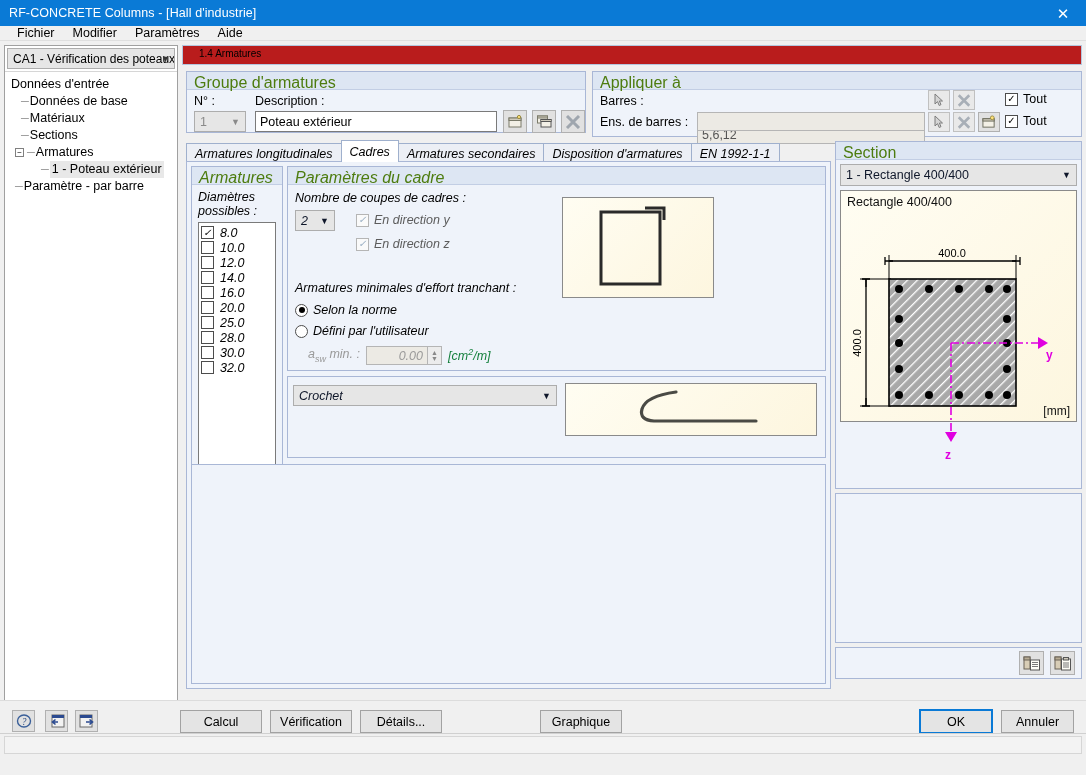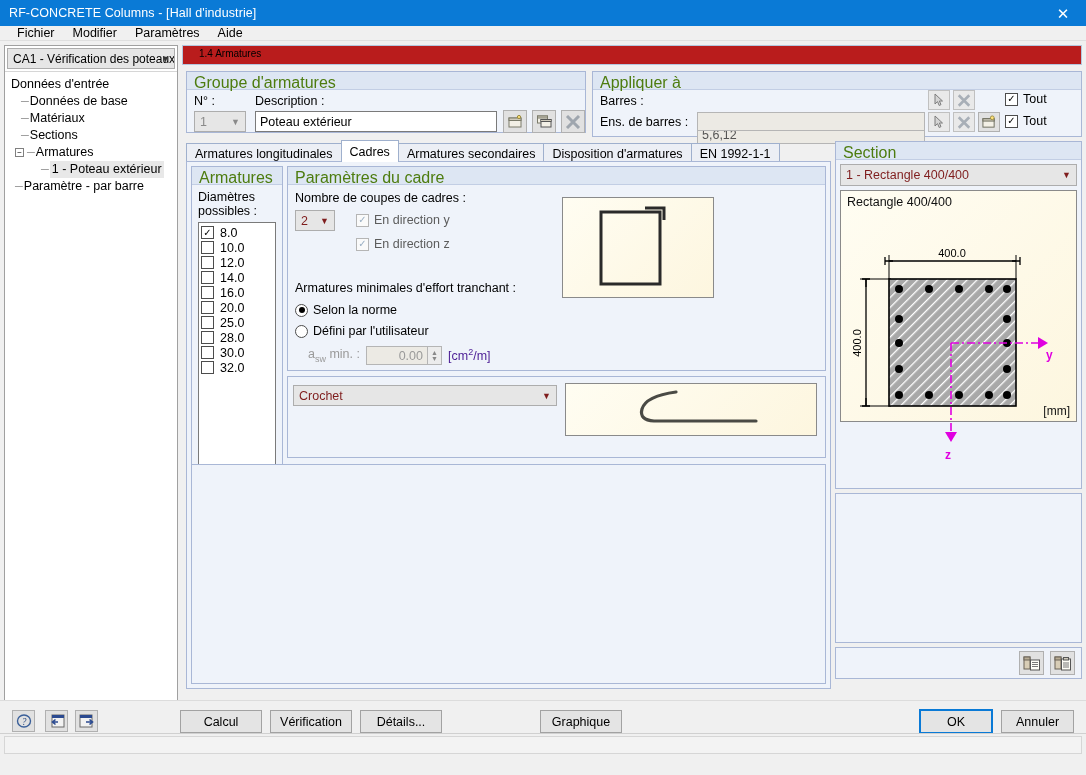--- a/index.html
+++ b/index.html
@@ -148,21 +148,21 @@
   }
   .tinput.ro { background: #eceae4; color: #555; border-color: #b5b5b5; }
   .combo {
     border: 1px solid #adadad;
     background: #e6e6e6;
     height: 21px;
     font-size: 12.5px;
     padding: 0 16px 0 5px;
     display: flex; align-items: center;
     position: relative;
-    color: #7f1d1d;
+    color: #0f172a;
   }
   .combo.dis { color: #8a8a8a; }
   .combo .chev { position: absolute; right: 5px; top: 0; bottom: 0; display:flex; align-items:center; font-size:9px; }
 
   
   .iconbtn {
     width: 24px; height: 23px;
     background: #e1e1e1;
     border: 1px solid #b0b0b0;
     display: flex; align-items: center; justify-content: center;
@@ -407,21 +407,21 @@
           <span class="cb">✓</span>
           <span class="lbl">Tout</span>
         </div>
         <div class="cbrow" style="position:absolute; left:412px; top:24px;">
           <span class="cb">✓</span>
           <span class="lbl">Tout</span>
         </div>
       </div>
     </div>
 
-    <div style="position:absolute; left:4px; top:96px; width:645px; bottom:60px;">
+    <div style="position:absolute; left:4px; top:96px; width:645px; bottom:60px;font-style:italic;">
       <div class="tabstrip">
         <div class="tab">
           <span>Armatures longitudinales</span>
         </div>
         <div class="tab active">
           <span>Cadres</span>
         </div>
         <div class="tab">
           <span>Armatures secondaires</span>
         </div>
@@ -531,21 +531,21 @@
               <span class="lbl" style="color:#9a9a9a;"><span>a</span><span class="sub">sw</span><span> min. :</span></span>
               <span style="display:flex;">
                 <span class="tinput ro" style="width:62px; height:19px; justify-content:flex-end; color:#9a9a9a;">
                     <span>0.00</span>
                   </span>
                 <span style="width:14px;height:19px;border:1px solid #b5b5b5;border-left:none;background:#ececec;display:flex;flex-direction:column;align-items:center;justify-content:center;line-height:6px;font-size:7px;color:#888;">
                   <span>▲</span>
                   <span>▼</span>
                 </span>
               </span>
-              <span class="lbl" style="color:#4c1d95;"><span>[cm</span><span class="sup">2</span><span>/m]</span></span>
+              <span class="lbl" style="color:#15803d;"><span>[cm</span><span class="sup">2</span><span>/m]</span></span>
             </div>
 
             <div class="preview" style="position:absolute; left:274px; top:12px; width:152px; height:101px;">
               <svg width="150" height="99" viewBox="0 0 150 99">
                 <path d="M38 14 L97 14 L97 86 L38 86 Z" fill="none" stroke="#2a2a2a" stroke-width="3"></path>
                 <path d="M82 10 L101 10 L101 22" fill="none" stroke="#2a2a2a" stroke-width="3"></path>
               </svg>
             </div>
           </div>
         </div>

